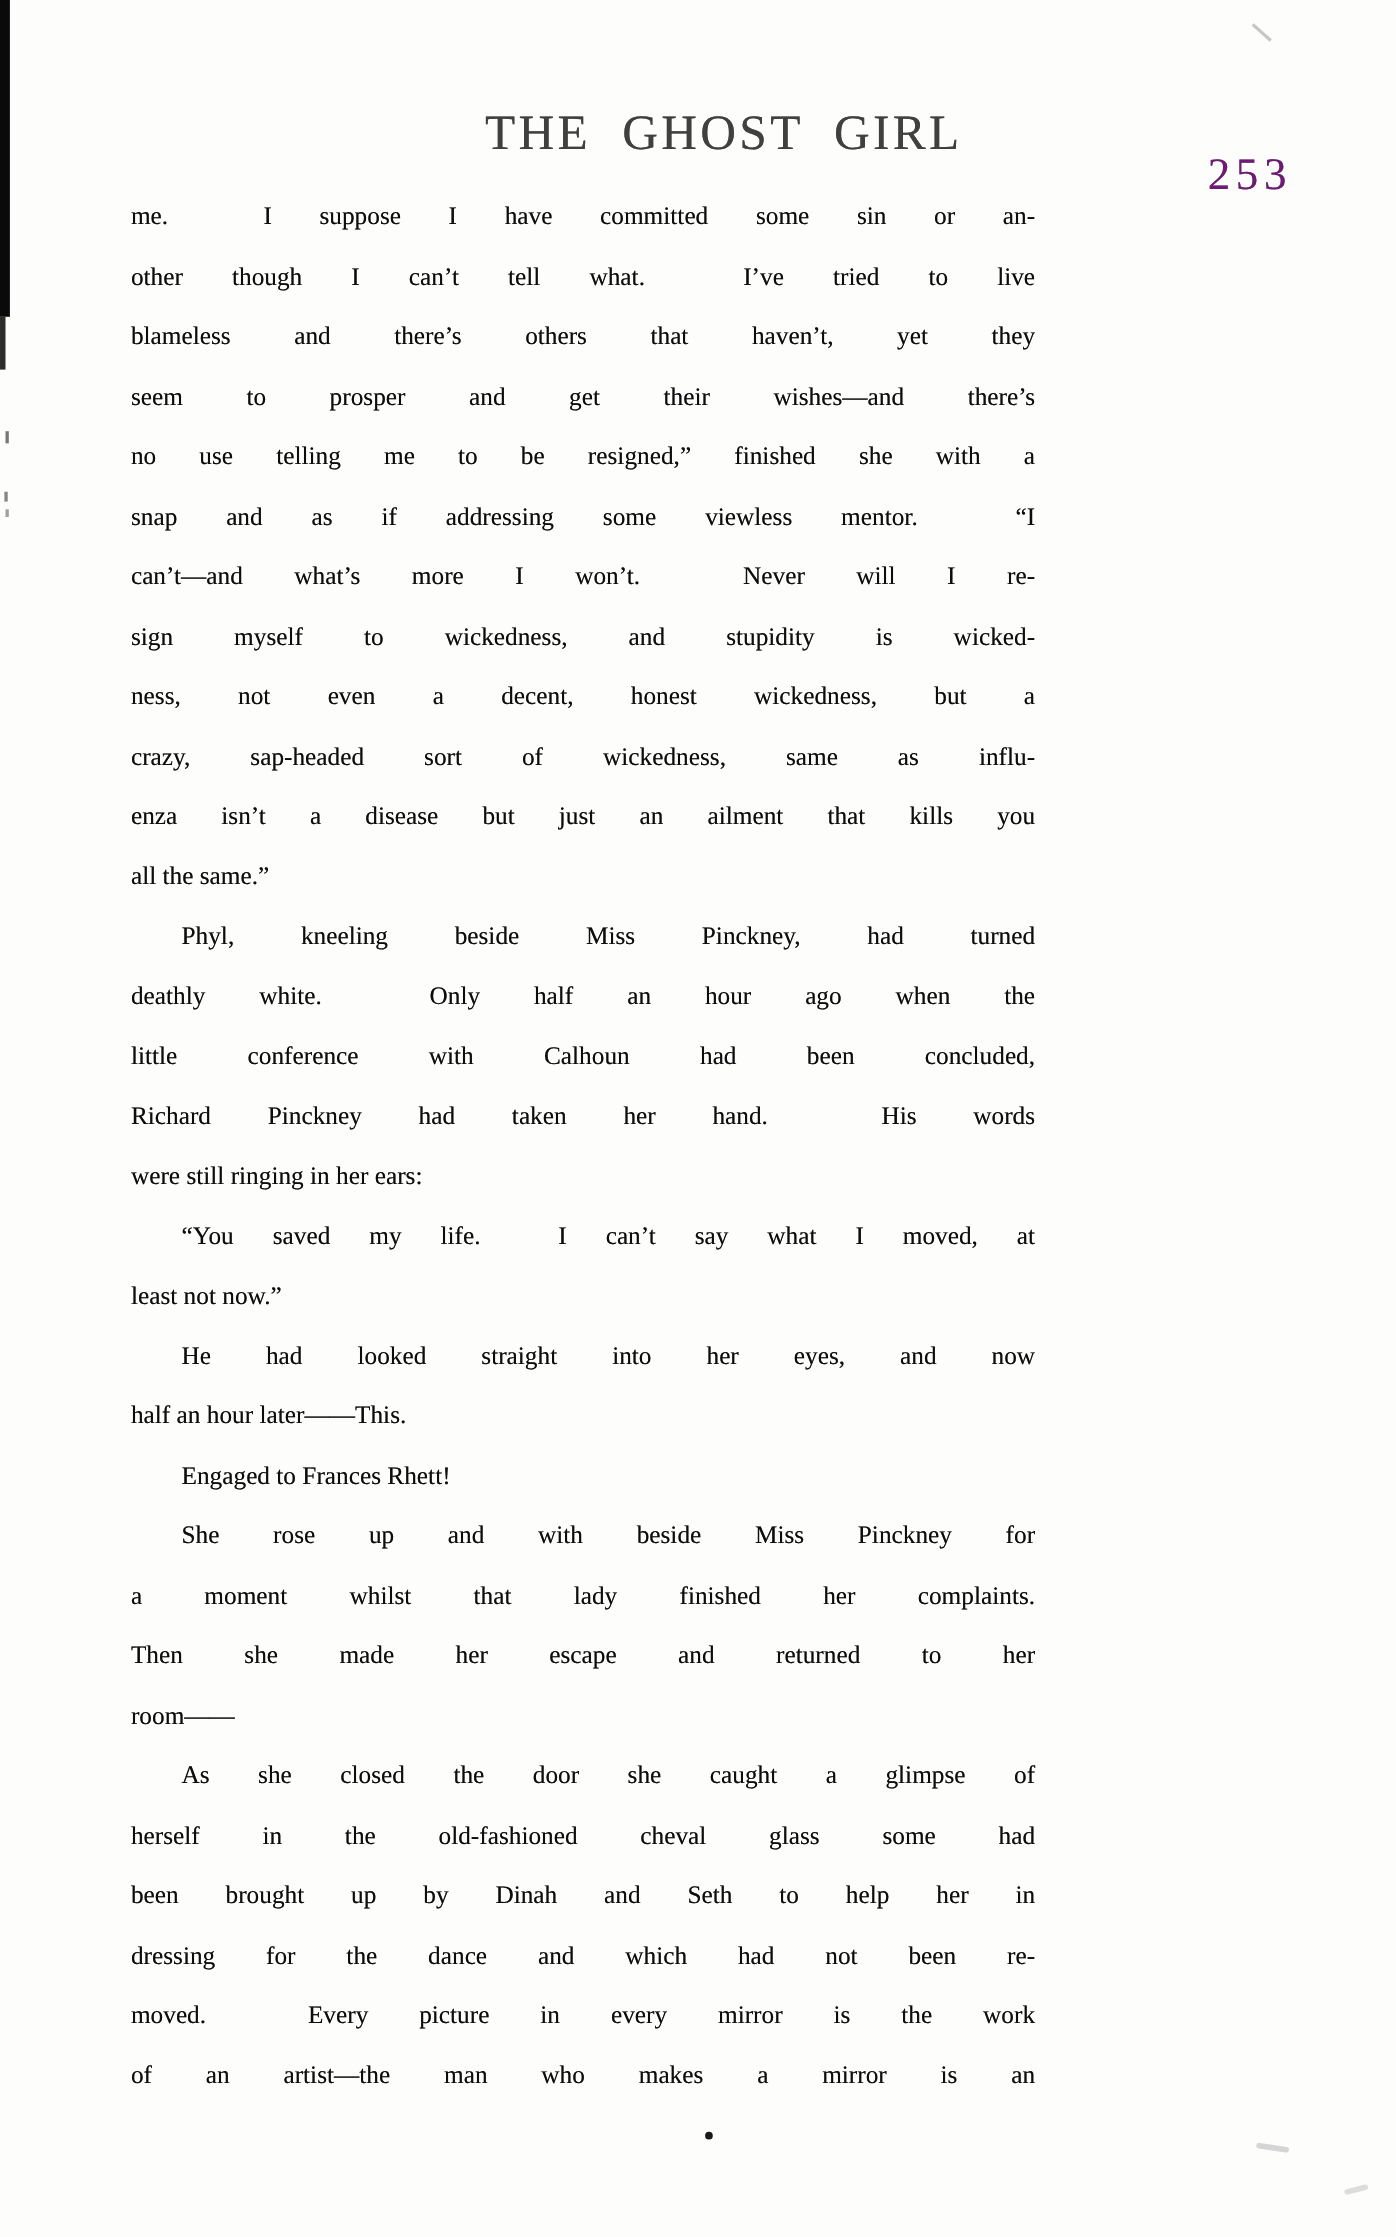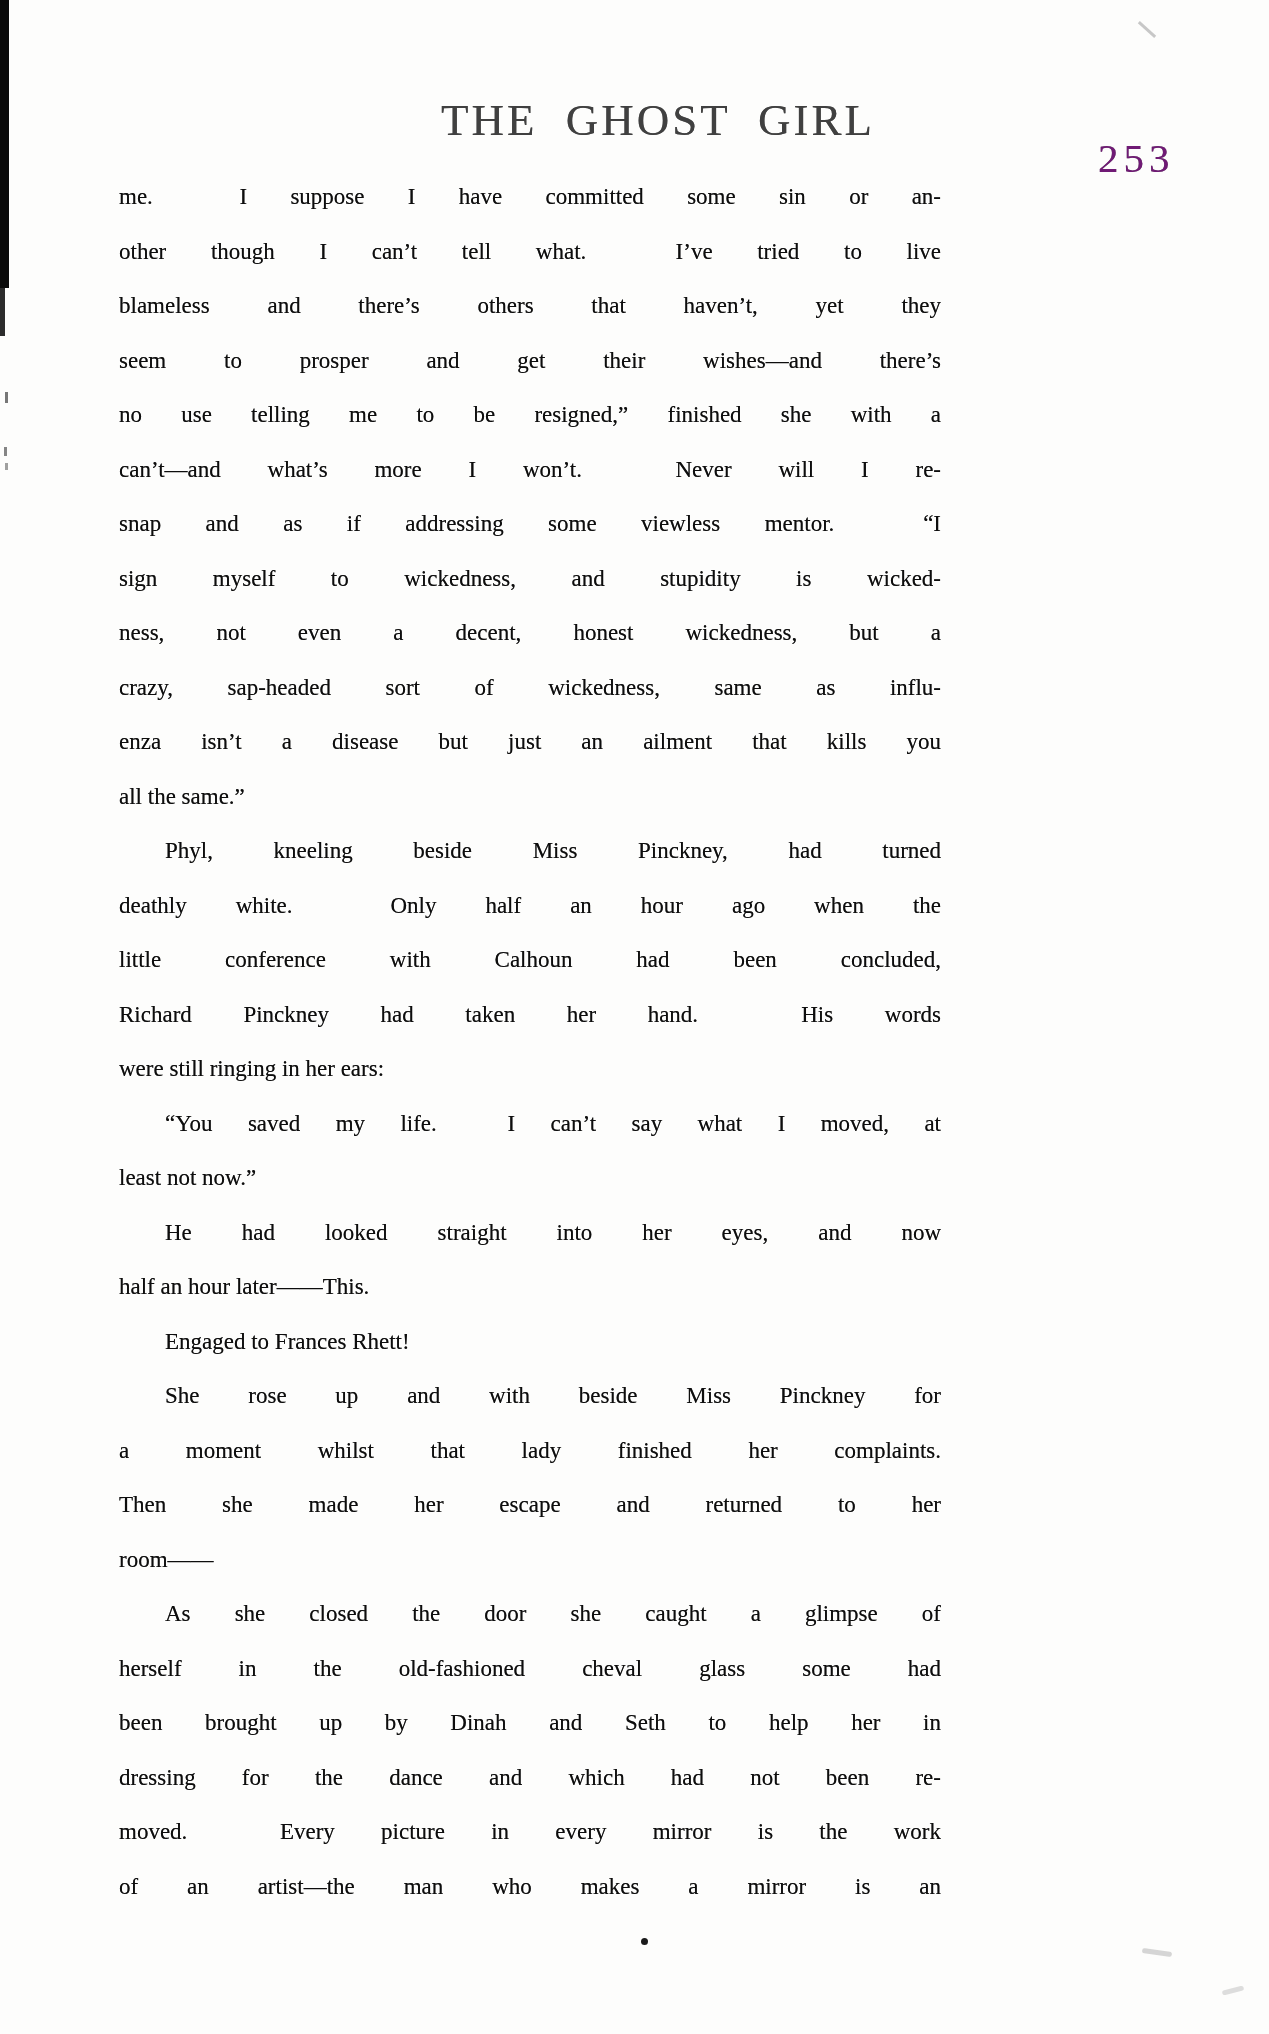--- a/index.html
+++ b/index.html
@@ -93,22 +93,22 @@
     <div class="page-number">253</div>
   </header>
 
   <main class="text-body">
       <div class="paragraph">
         <div class="line">me.  I suppose I have committed some sin or an-</div>
         <div class="line">other though I can’t tell what.  I’ve tried to live</div>
         <div class="line">blameless and there’s others that haven’t, yet they</div>
         <div class="line">seem to prosper and get their wishes—and there’s</div>
         <div class="line">no use telling me to be resigned,” finished she with a</div>
+        <div class="line">snap and as if addressing some viewless mentor.  “I</div>
         <div class="line">can’t—and what’s more I won’t.  Never will I re-</div>
-        <div class="line">snap and as if addressing some viewless mentor.  “I</div>
         <div class="line">sign myself to wickedness, and stupidity is wicked-</div>
         <div class="line">ness, not even a decent, honest wickedness, but a</div>
         <div class="line">crazy, sap-headed sort of wickedness, same as influ-</div>
         <div class="line">enza isn’t a disease but just an ailment that kills you</div>
         <div class="line last">all the same.”</div>
       </div>
       <div class="paragraph">
         <div class="line indent">Phyl, kneeling beside Miss Pinckney, had turned</div>
         <div class="line">deathly white.  Only half an hour ago when the</div>
         <div class="line">little conference with Calhoun had been concluded,</div>

